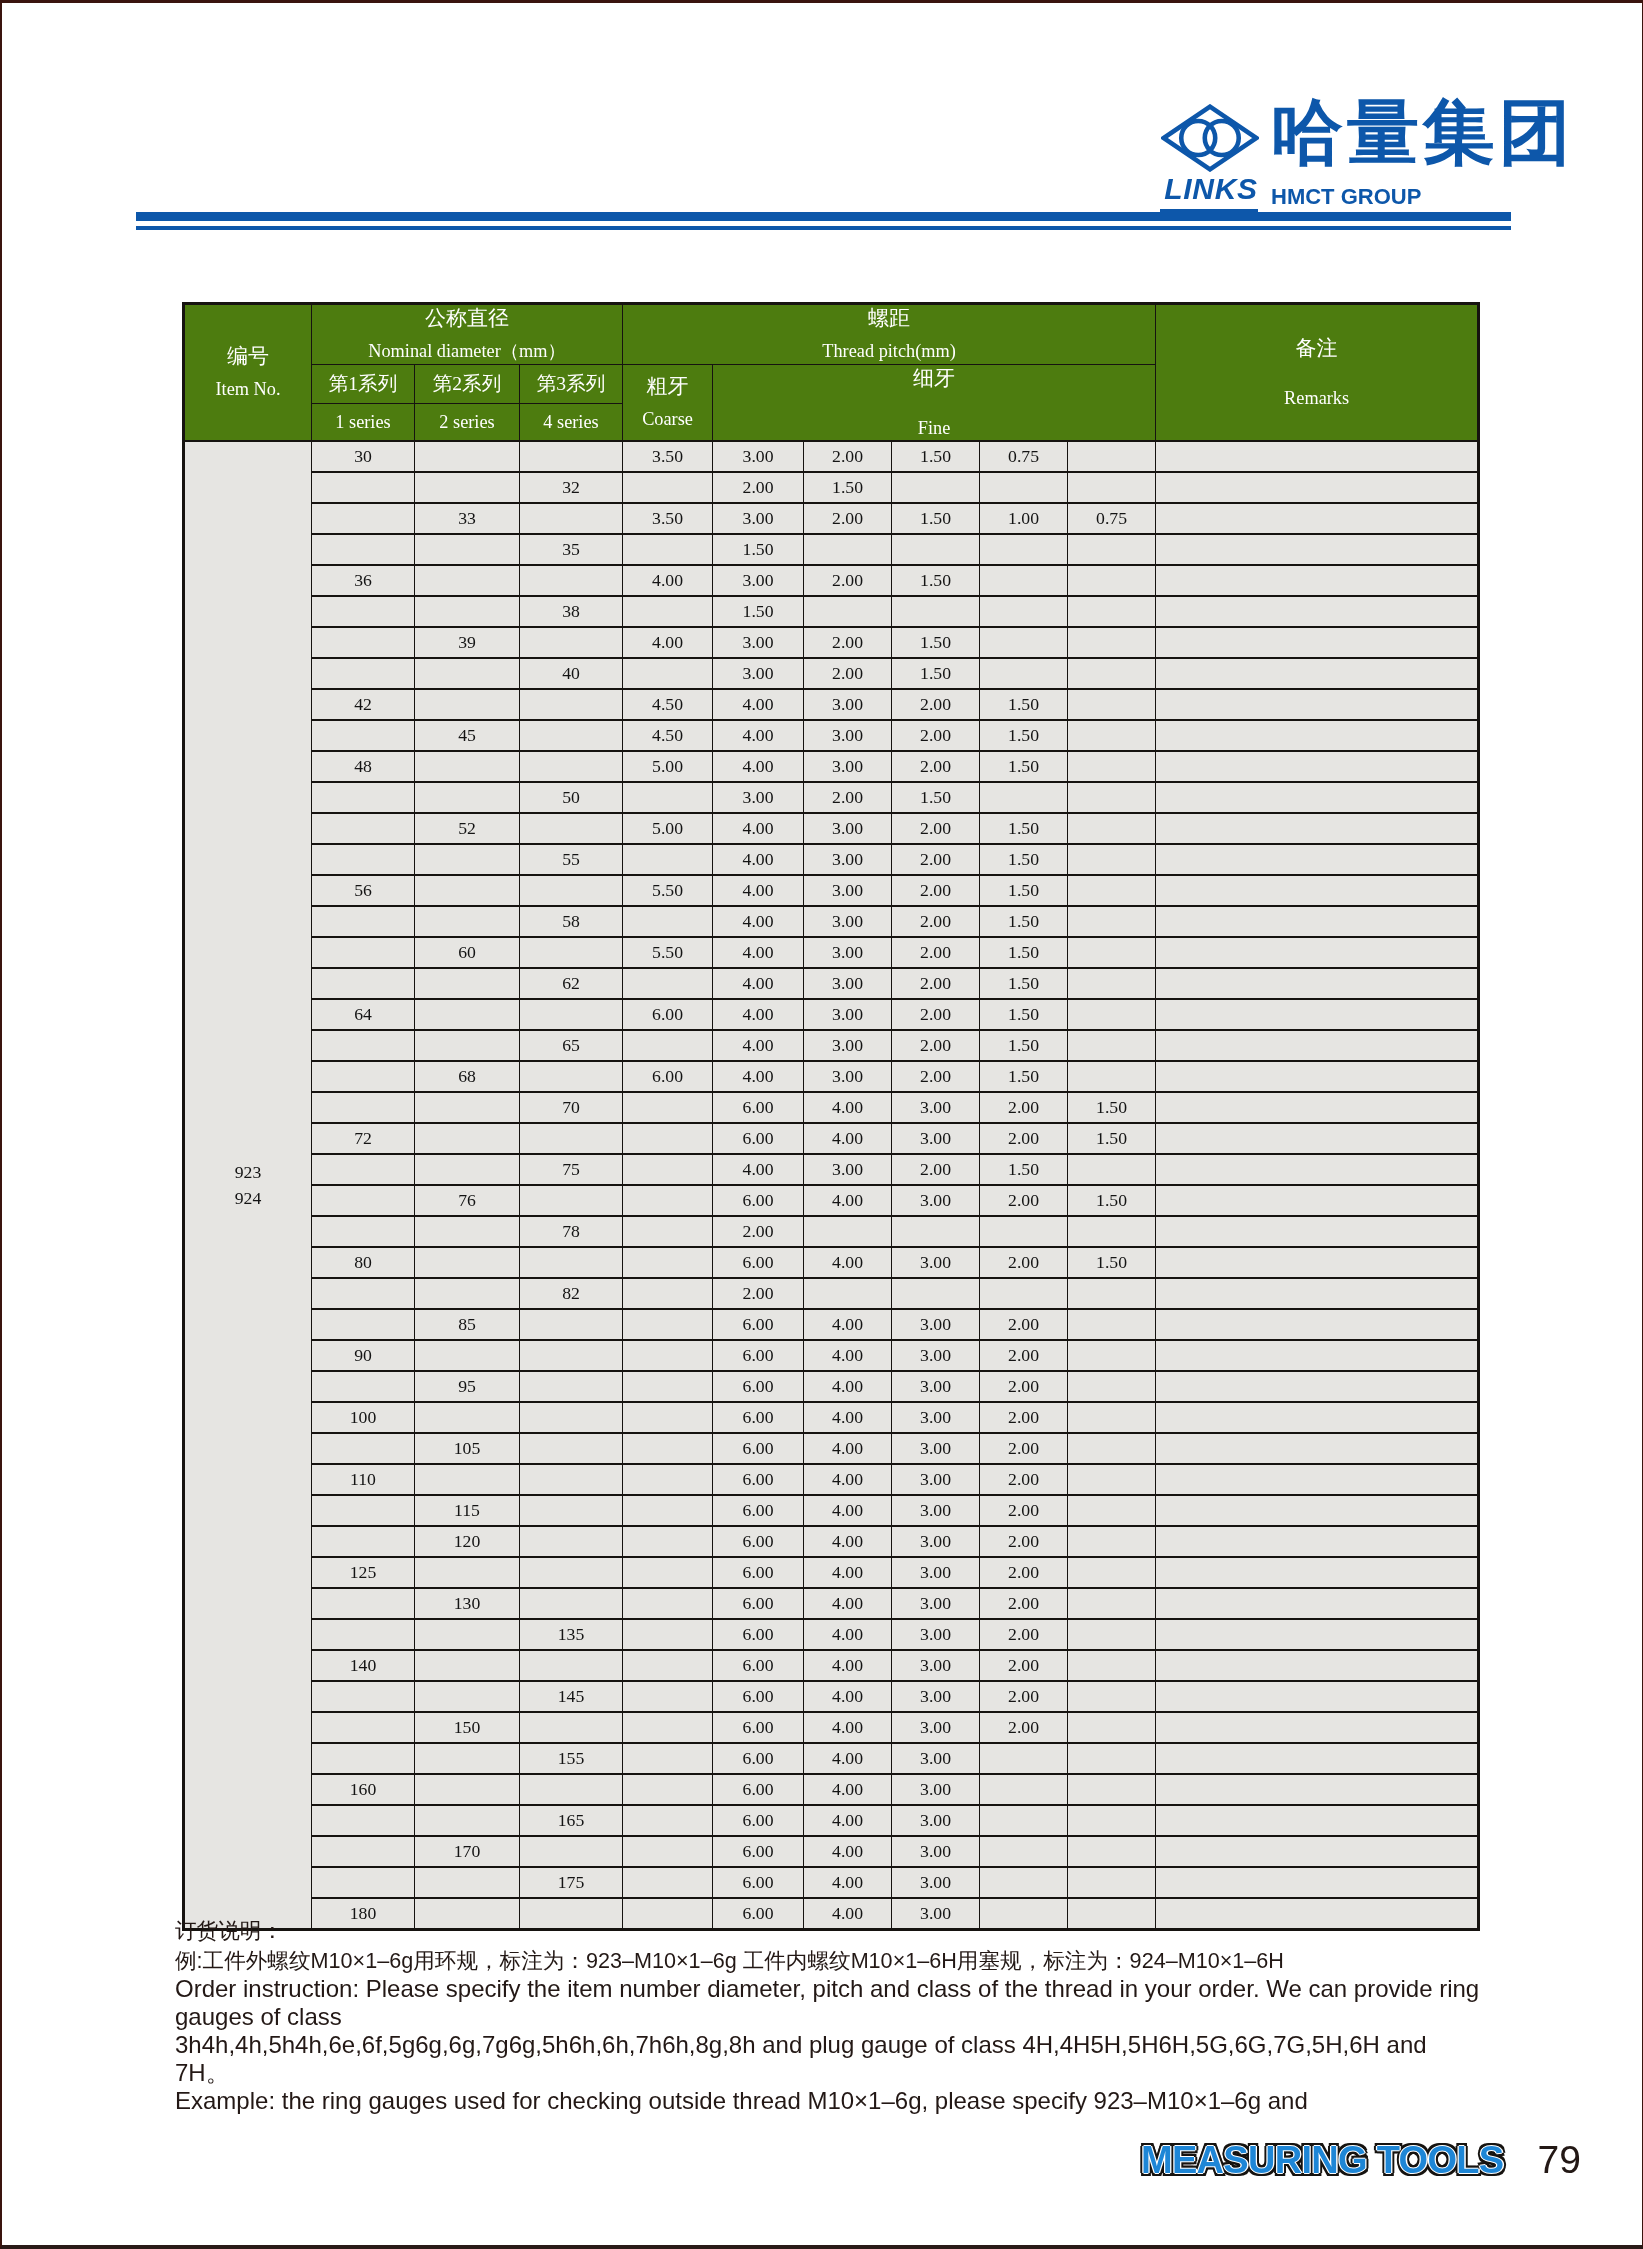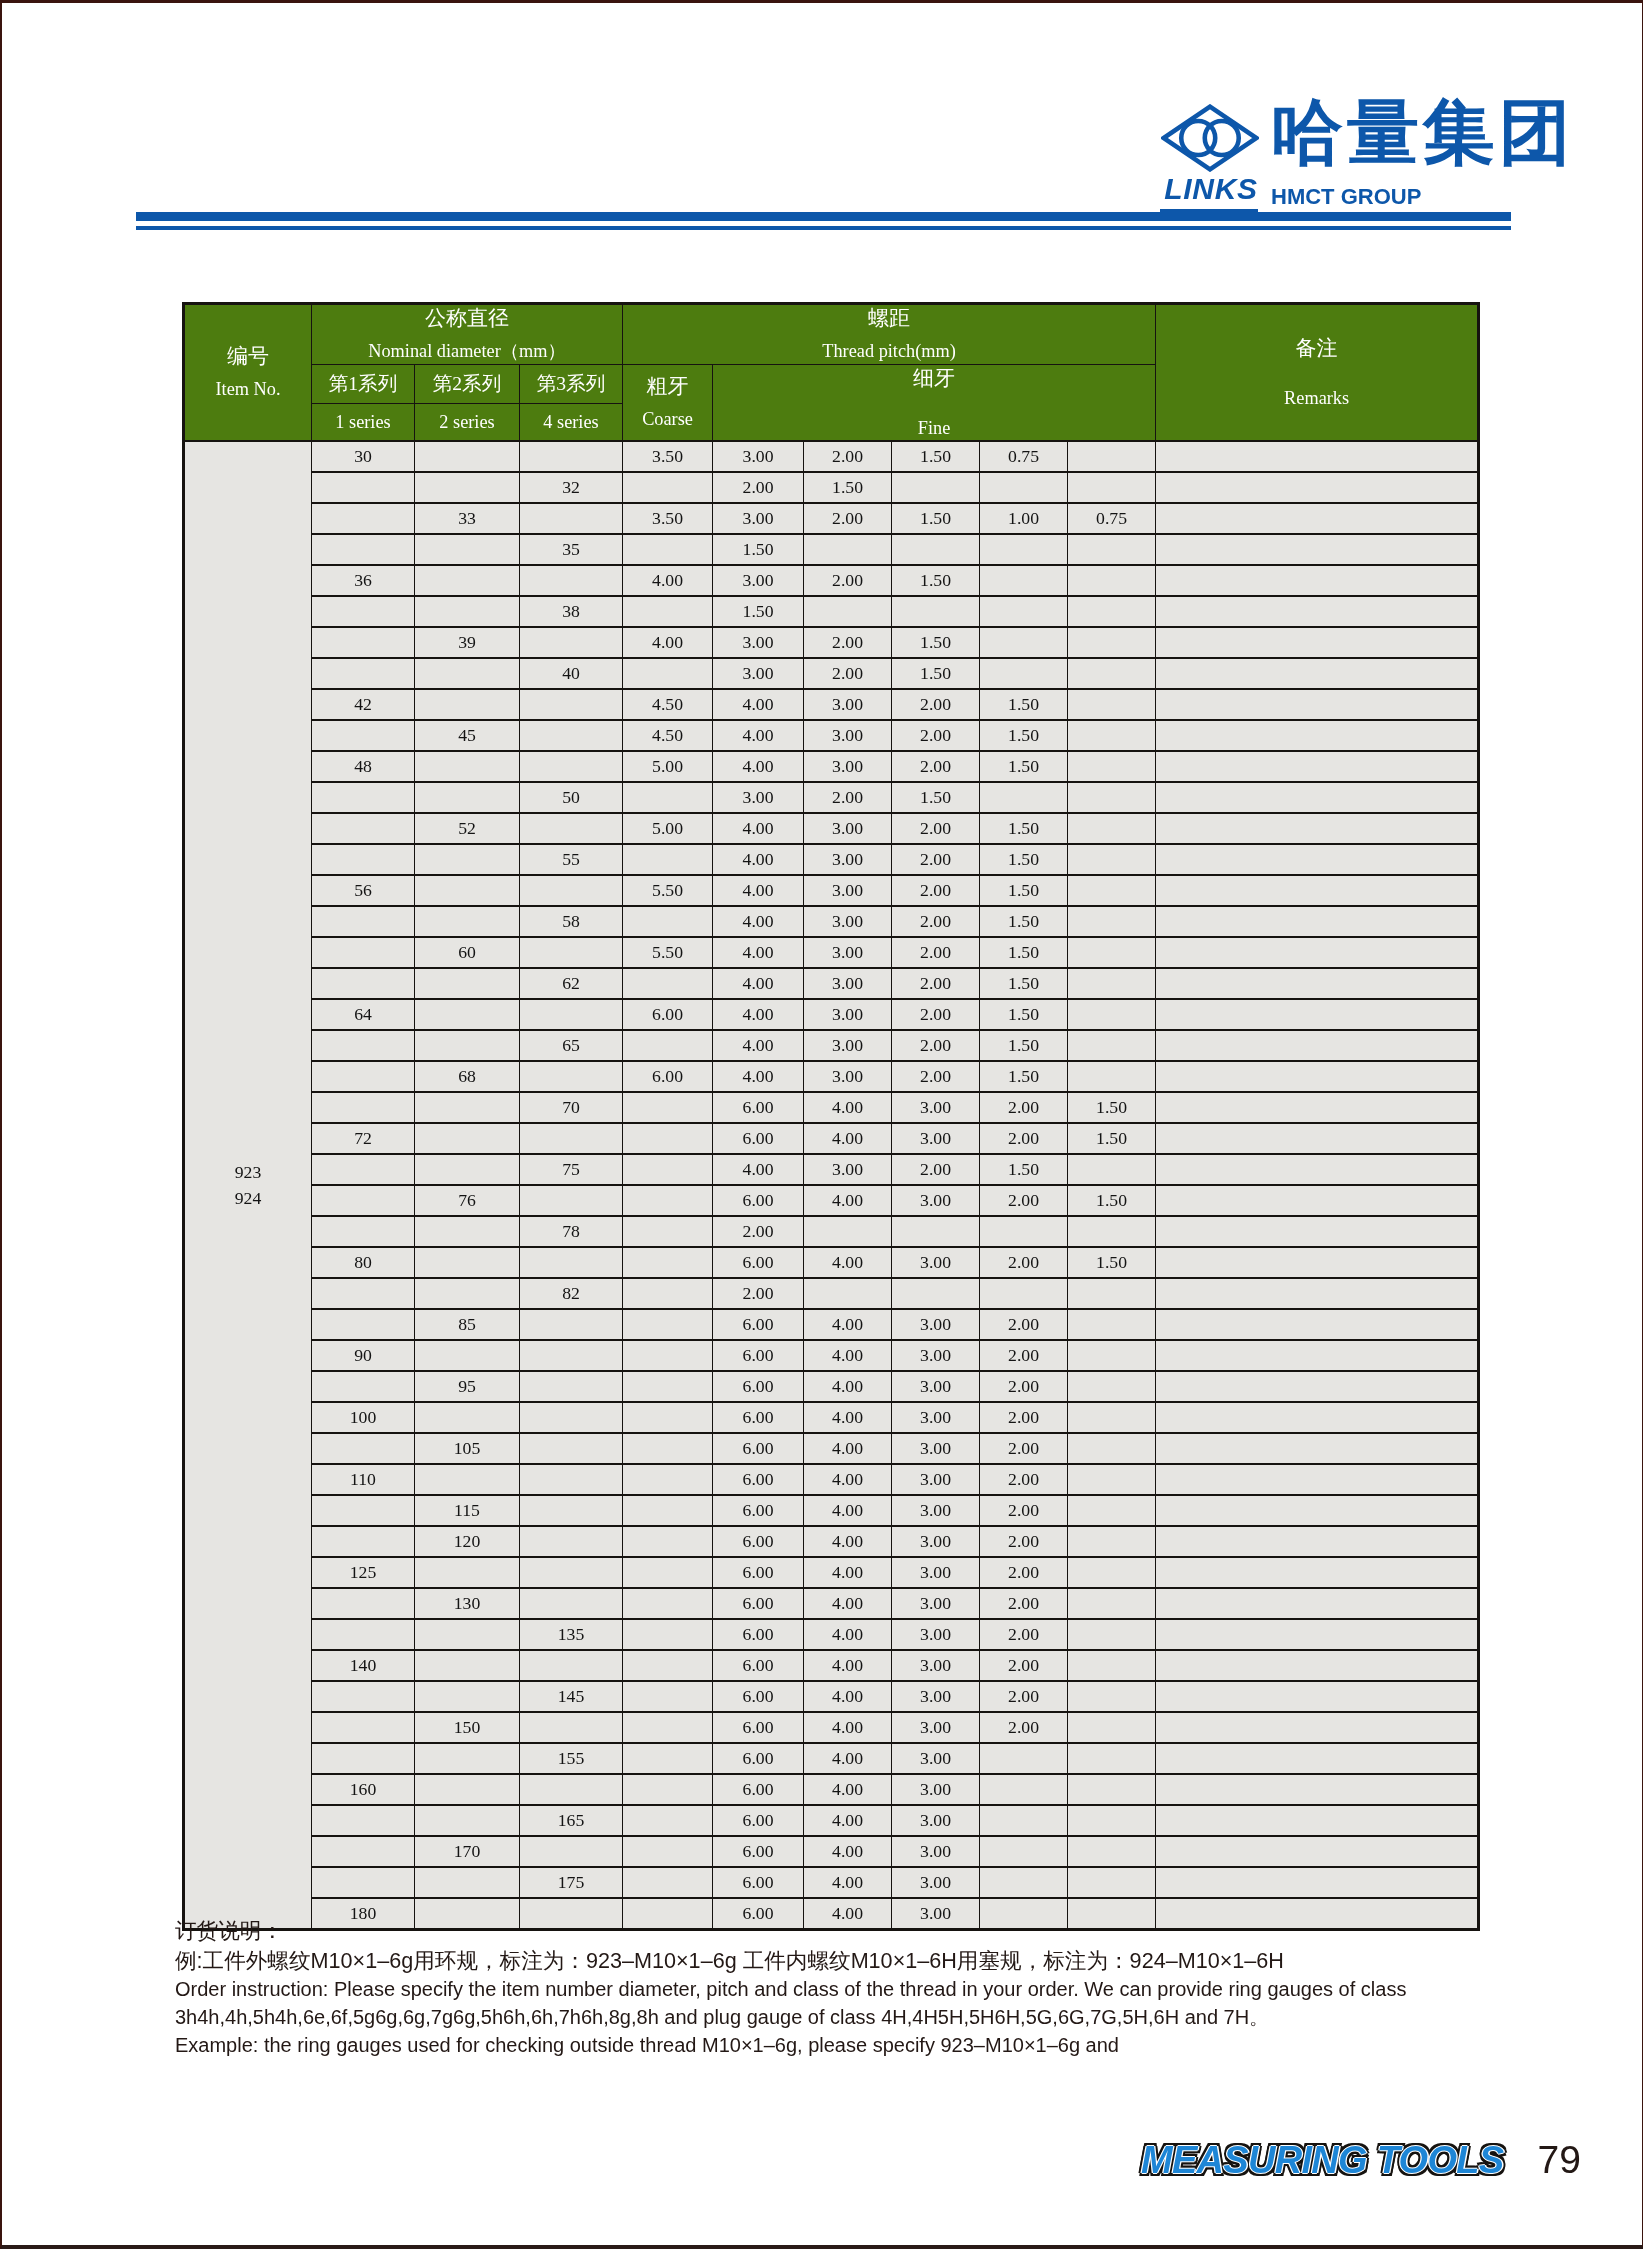--- a/index.html
+++ b/index.html
@@ -65,26 +65,26 @@
     font-size:17.7px;font-family:"Liberation Serif", serif;
   }
   td.itemno-cell{font-size:19px;line-height:26px;vertical-align:middle;}
   
   .footer{
     position:absolute;left:173px;top:1913px;width:1309px;
     font-family:"Liberation Sans", sans-serif;color:#231815;
   }
   .footer .zh{font-size:21.6px;line-height:29.5px;}
   .footer .zh.indent{text-indent:55px;}
-  .footer .en{font-size:20px;line-height:28px;}
+  .footer .en{font-size:24px;line-height:28px;}
   
   .brandbar{position:absolute;left:1139px;top:2135px;width:458px;display:flex;align-items:baseline;}
   .mtools{
     font-family:"Liberation Sans", sans-serif;
-    font-style:italic;font-weight:900;font-size:38px;letter-spacing:-0.7px;
+    font-weight:900;font-size:38px;letter-spacing:-0.7px;
     color:#1e86d6;
     text-shadow:
       1.3px 0 0 #ffffff,-1.3px 0 0 #ffffff,0 1.3px 0 #ffffff,0 -1.3px 0 #ffffff,
       3.3px 0 0 #161310,-3.3px 0 0 #161310,0 3.3px 0 #161310,0 -3.3px 0 #161310,
       2.6px 2.6px 0 #161310,-2.6px -2.6px 0 #161310,2.6px -2.6px 0 #161310,-2.6px 2.6px 0 #161310;
     white-space:nowrap;
   }
   .pagenum{
     font-family:"Liberation Sans", sans-serif;
     font-size:39px;color:#231815;margin-left:34px;

